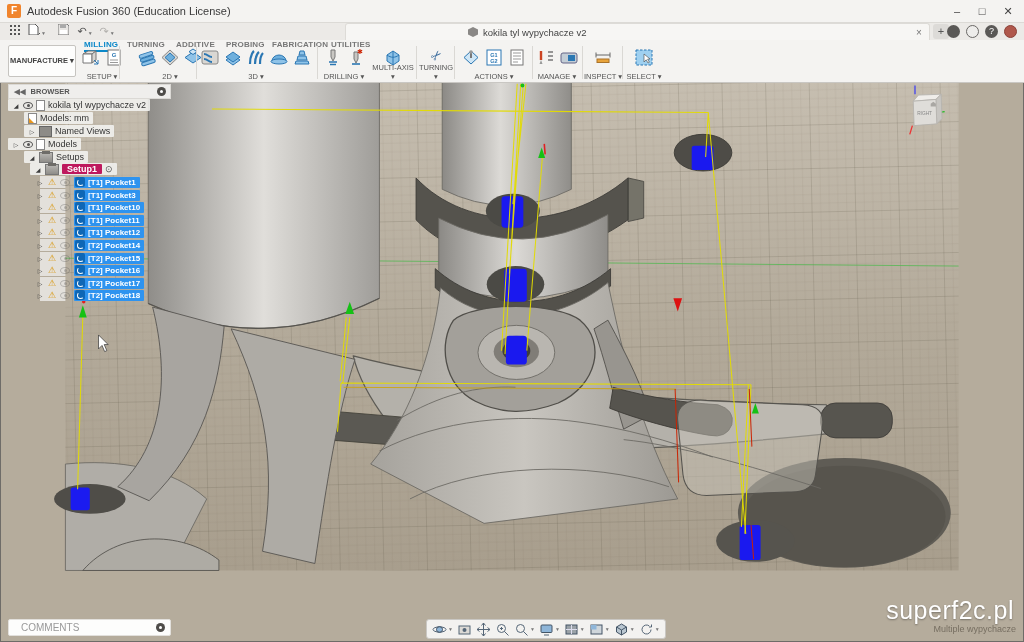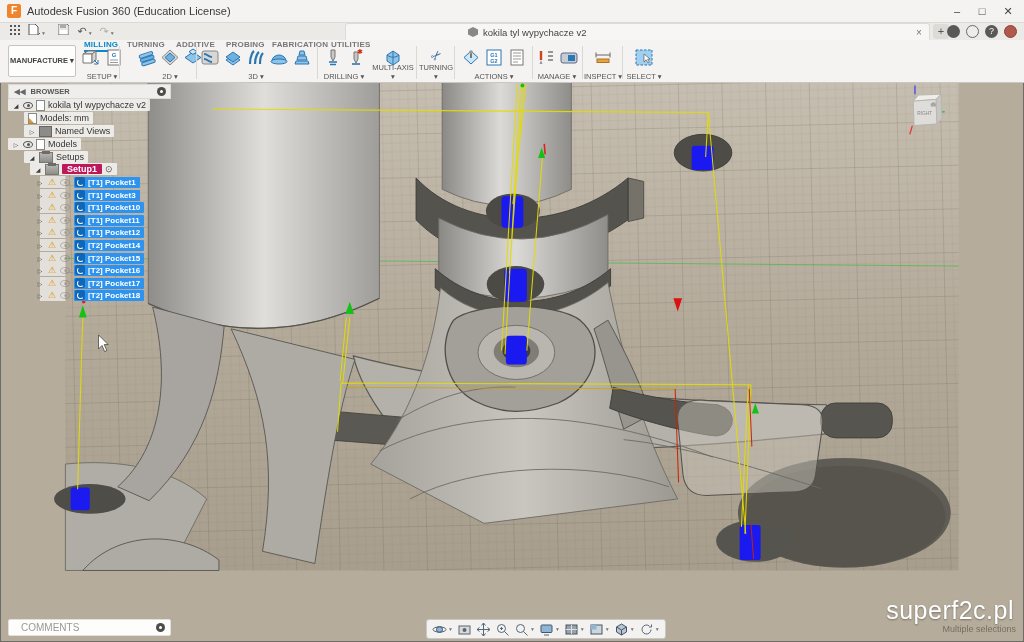--- a/index.html
+++ b/index.html
@@ -539,21 +539,21 @@
     <span class="tri">▷</span>
     <span class="warn">⚠</span>
     <span class="eye dim"></span>
     <span class="opchip">
       <span class="opicon"></span>
       <span class="oplabel">[T2] Pocket18</span>
     </span>
   </div>
 
 <div id="watermark" class="abs">superf2c.pl</div>
-<div id="sel-status" class="abs">Multiple selections</div>
+<div id="sel-status" class="abs">Multiple wypychacze</div>
 
 <div id="comments-bar" class="abs">
   <span style="margin-left:12px">COMMENTS</span>
   <span class="darkdot" style="position:absolute;right:5px"></span>
 </div>
 
 <div id="navbar" class="abs">
   <span class="nbtn">
       <svg width="15" height="15" viewBox="0 0 15 15">
         <circle cx="7.5" cy="7.5" r="3" fill="#8fb6d9" stroke="#456"></circle>

